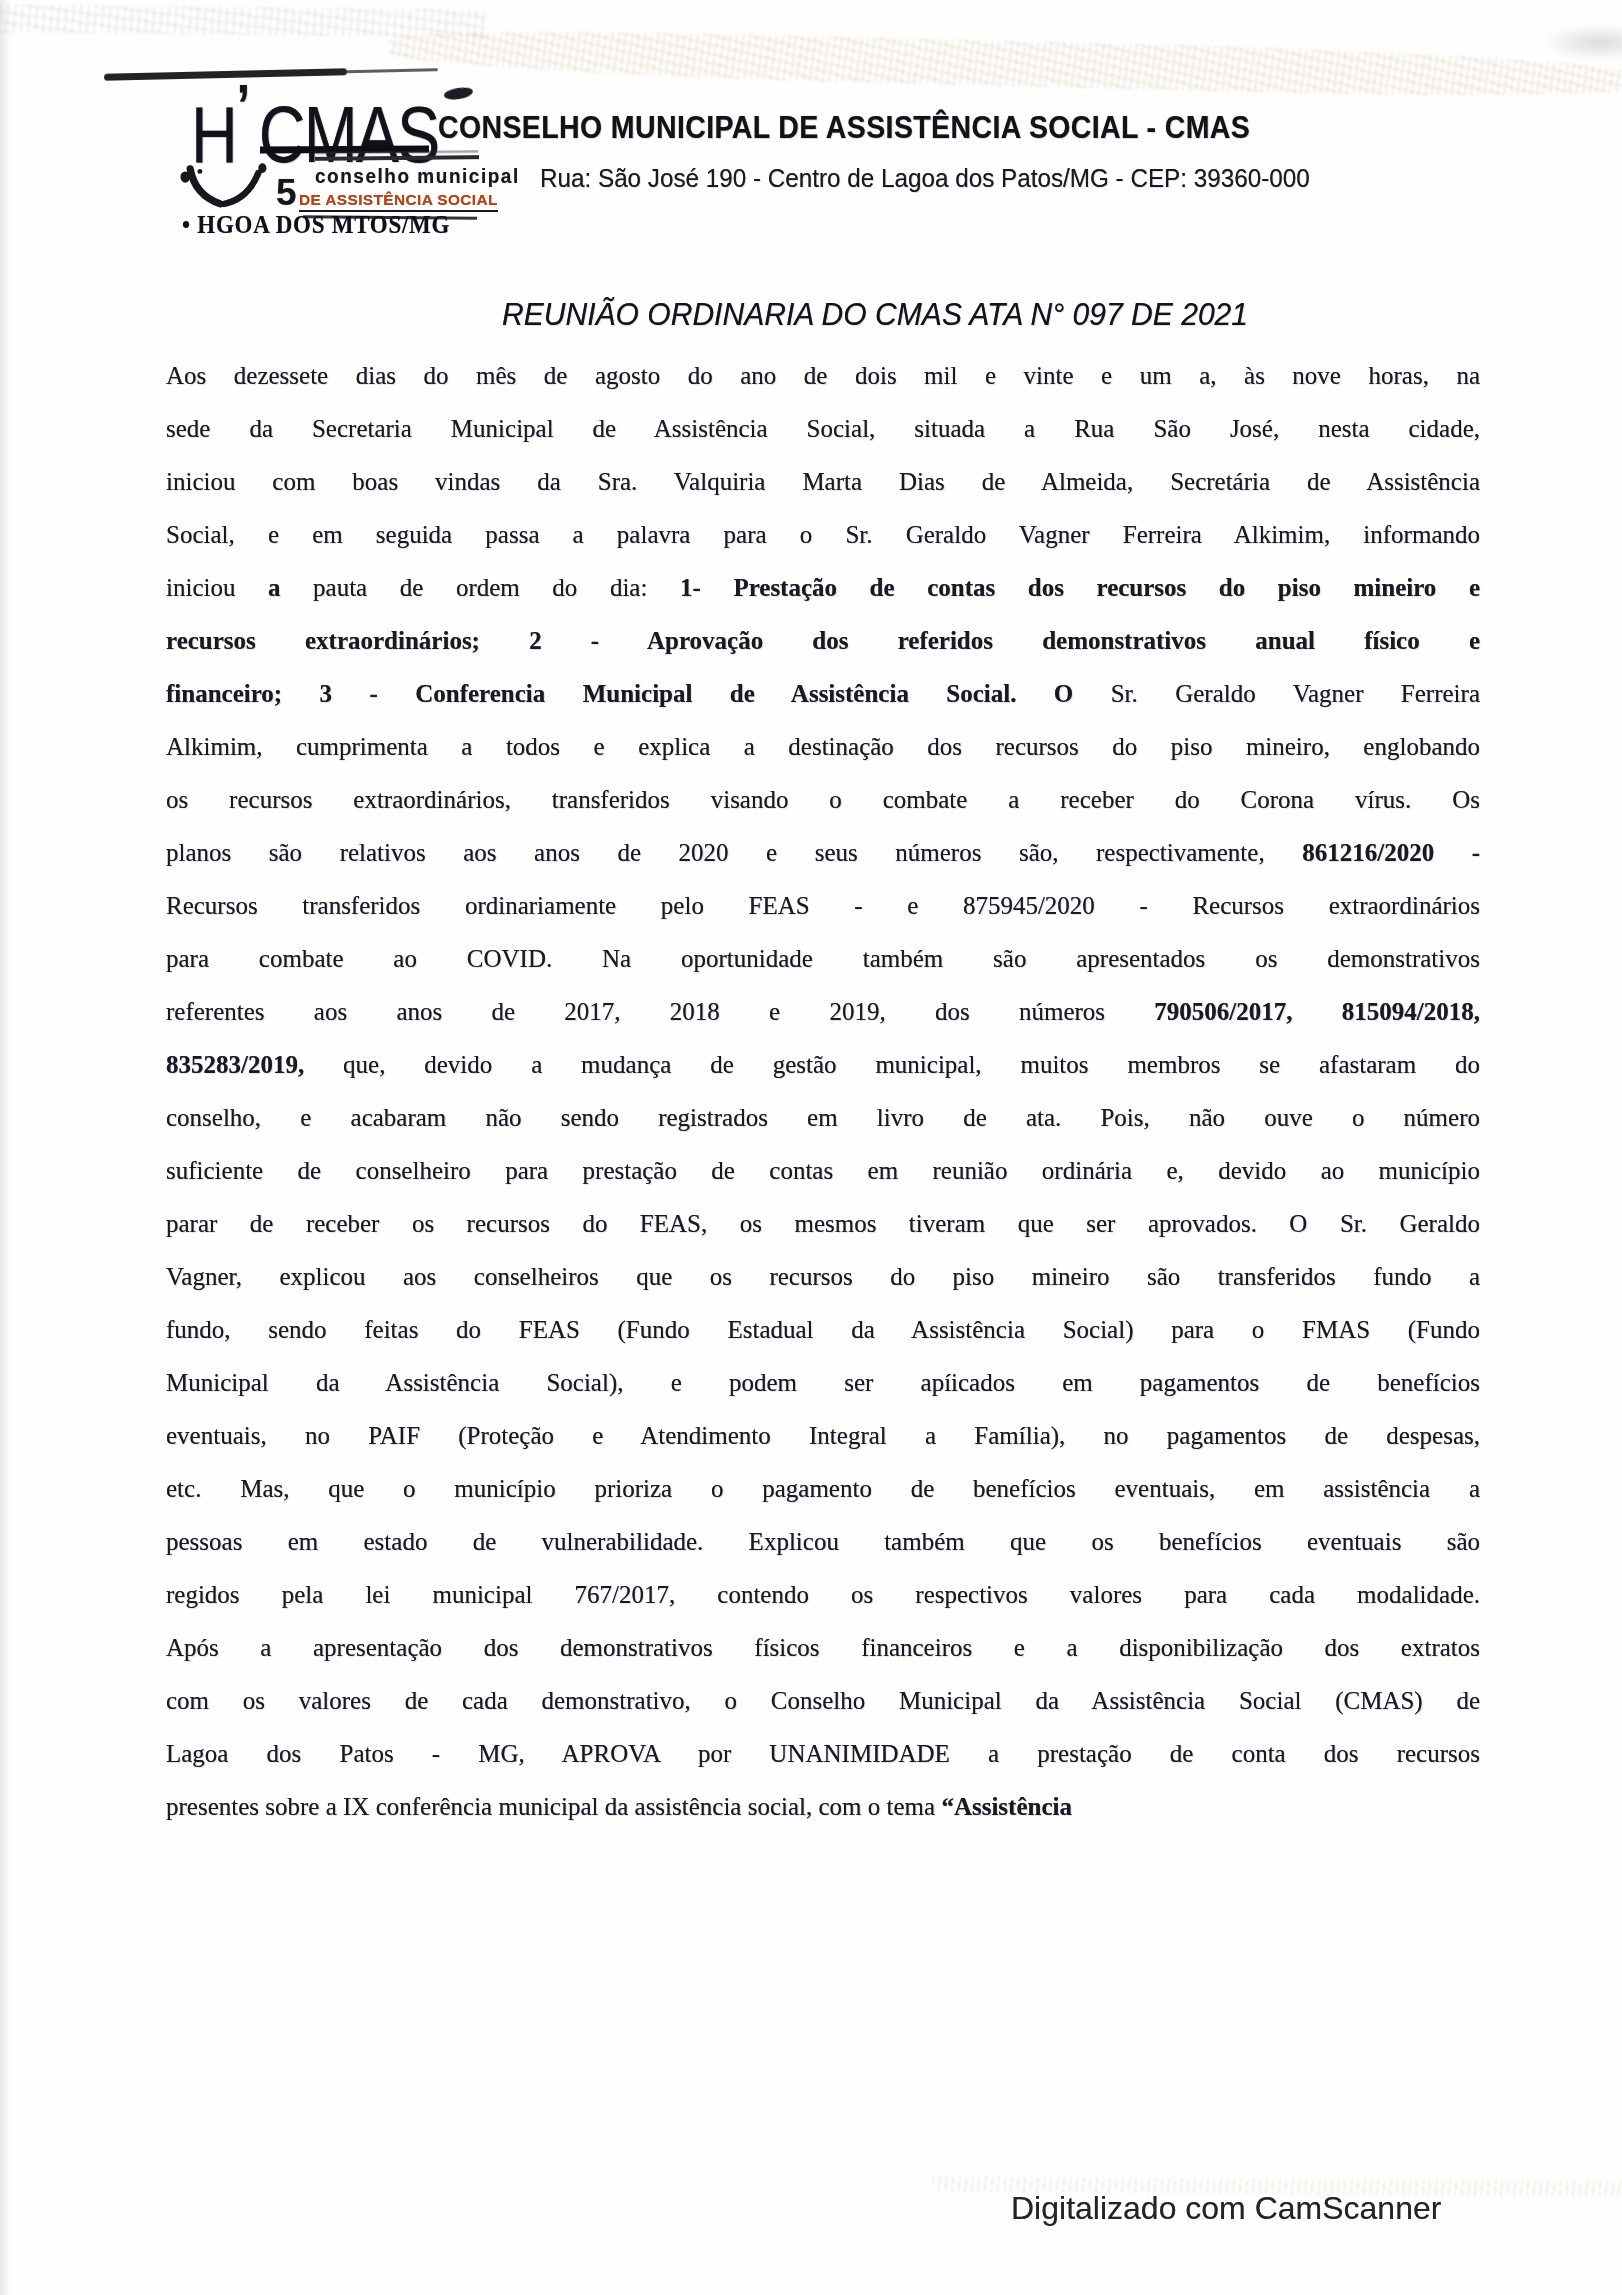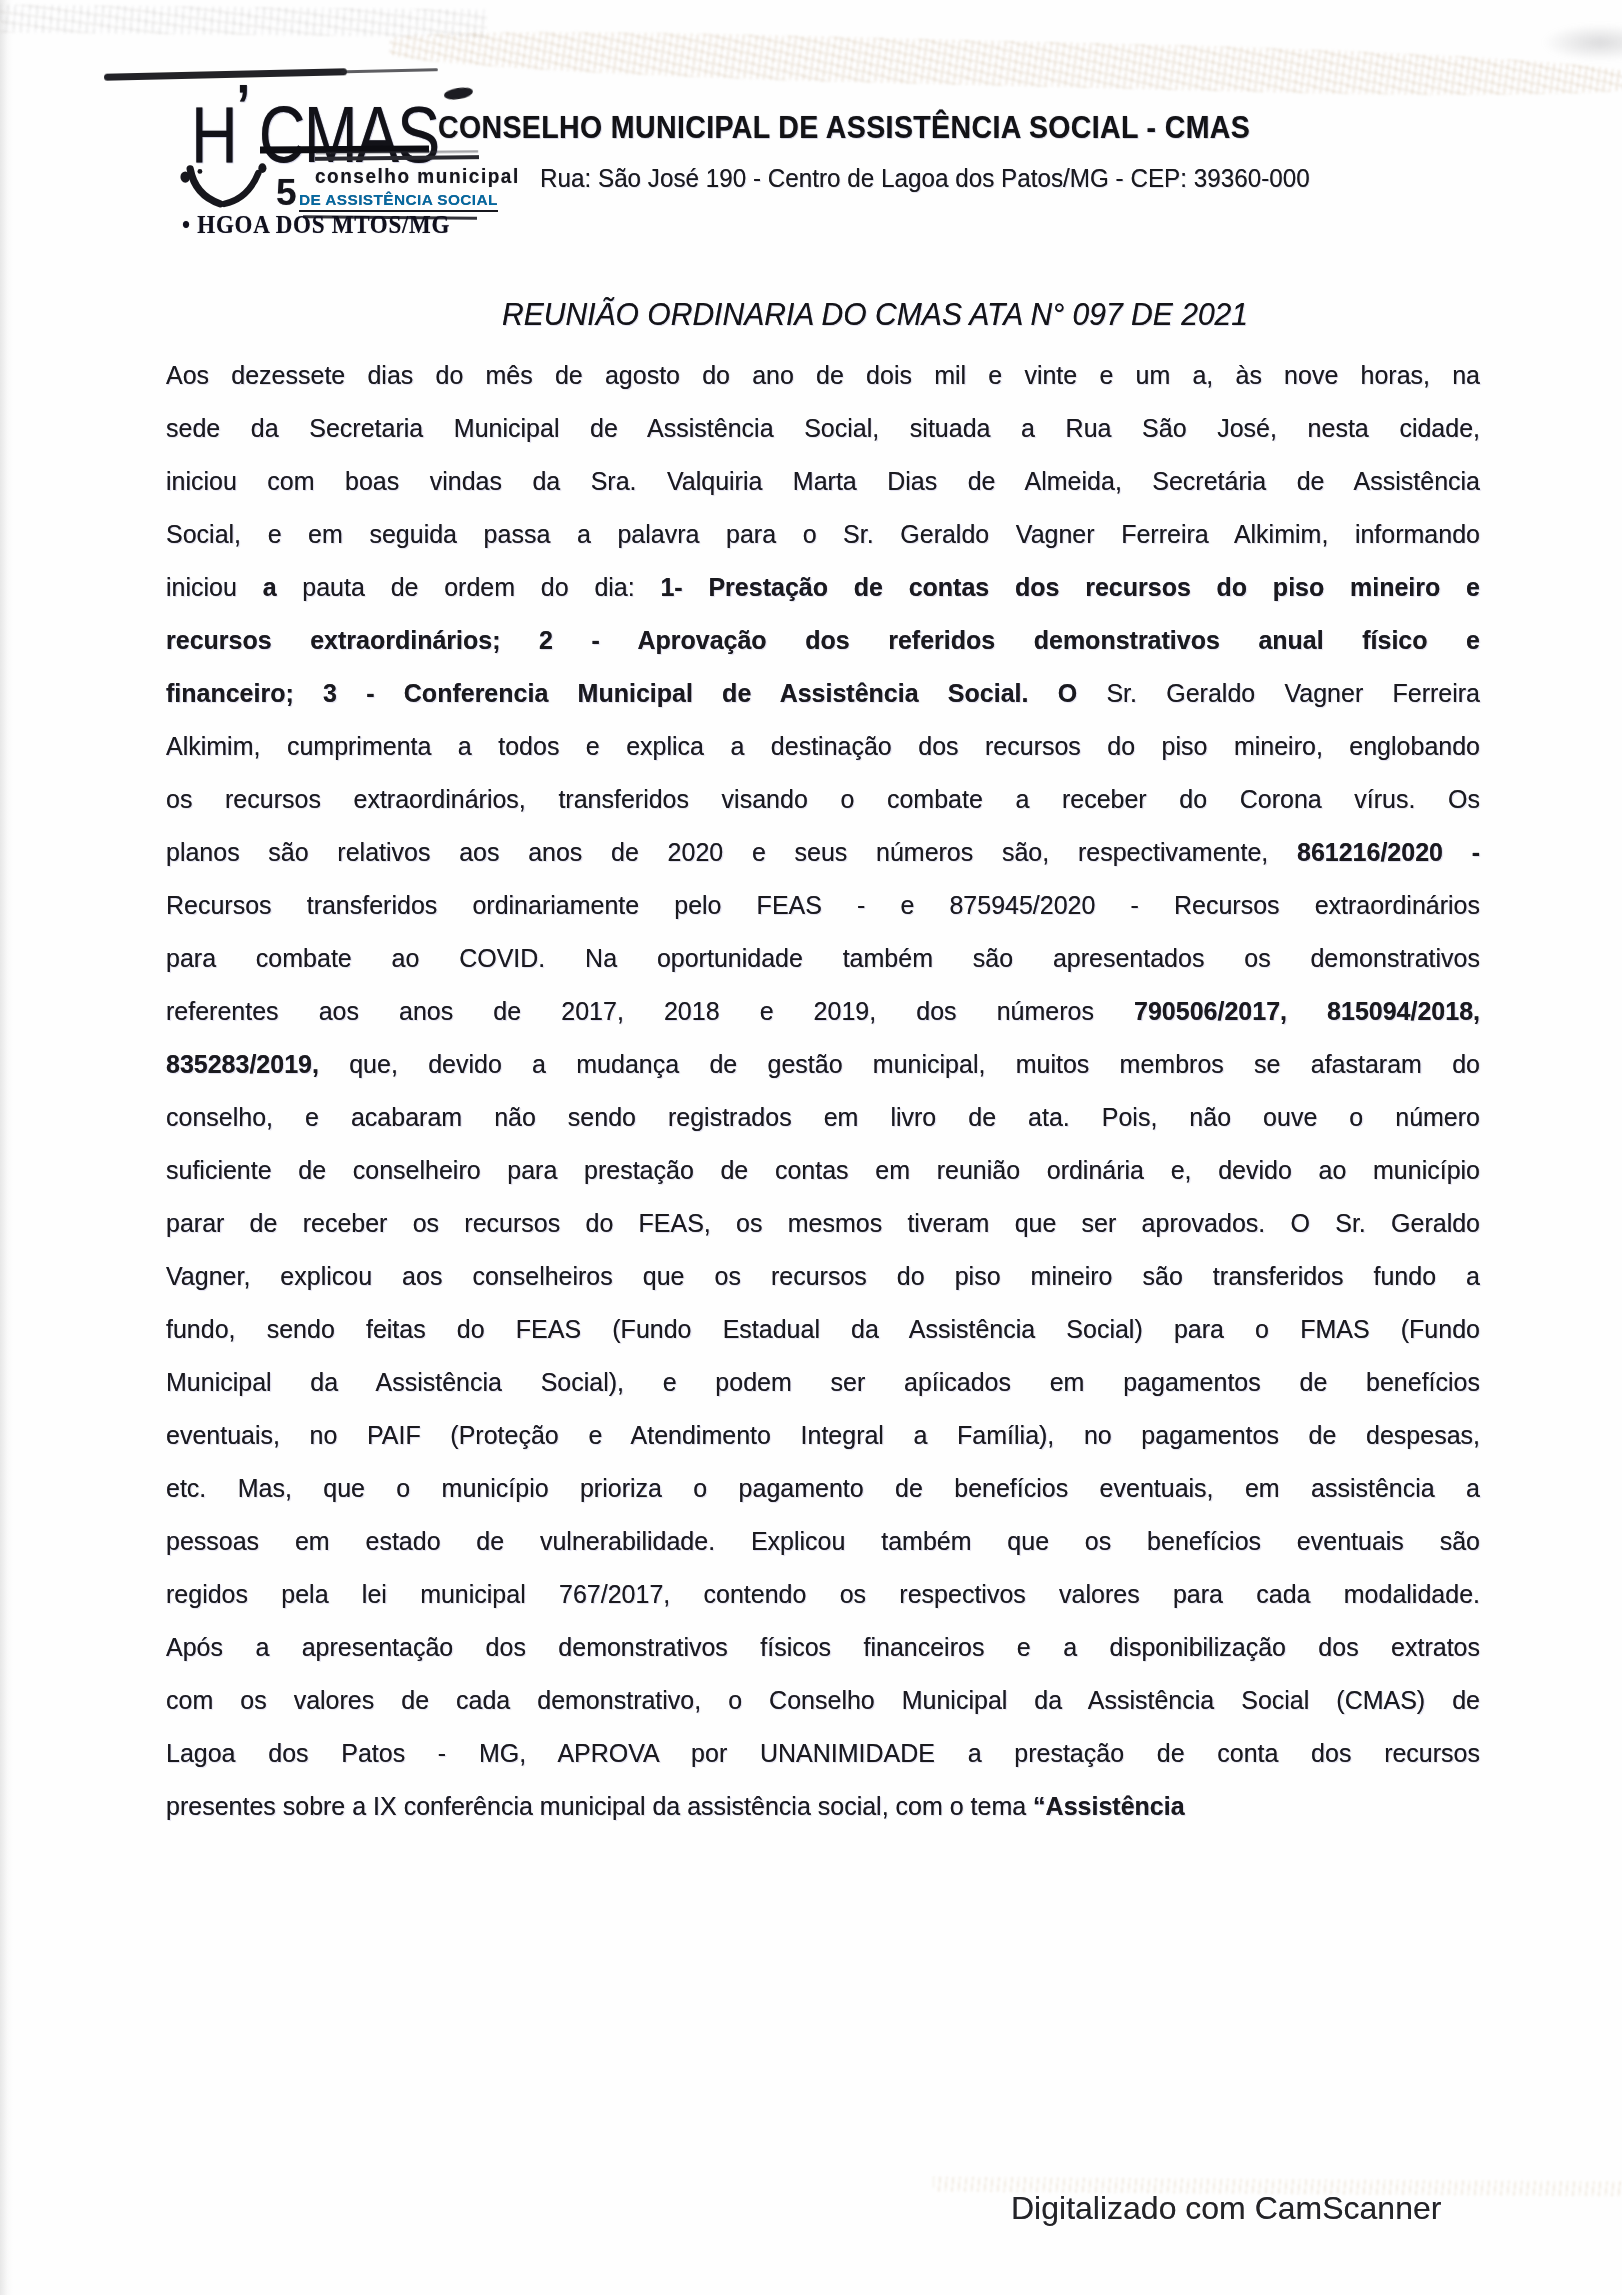--- a/index.html
+++ b/index.html
@@ -42,42 +42,42 @@
     border-radius:50%;transform:rotate(-9deg);filter:blur(0.3px);}
   .logo-hands{position:absolute;left:178px;top:159px;width:99px;height:54px;filter:blur(0.3px);}
   .logo-five{position:absolute;left:276px;top:172px;font-size:37px;font-weight:700;color:#15151b;
     text-shadow:0 0 0.8px rgba(20,20,50,.5);}
   .logo-scribble{position:absolute;left:315px;top:156px;width:164px;height:4px;background:#2a2a30;
     box-shadow:0 -5.7px 0 -0.8px rgba(50,50,58,.45);transform:rotate(-.6deg);filter:blur(0.4px);}
   .logo-line1{position:absolute;left:315px;top:165px;font-size:20px;font-weight:700;
     letter-spacing:1.6px;color:#17171d;transform:scaleX(.95);transform-origin:left top;
     text-shadow:0 0 0.8px rgba(20,20,50,.5);}
   .logo-line2{position:absolute;left:299px;top:191px;font-size:15.4px;font-weight:700;
-    letter-spacing:0.4px;color:#0369a1;border-bottom:2.4px solid #17171d;padding-bottom:0.8px;
+    letter-spacing:0.4px;color:#c2410c;border-bottom:2.4px solid #17171d;padding-bottom:0.8px;
     text-shadow:0 0 0.4px rgba(20,20,50,.6);}
   .logo-scribble2{position:absolute;left:303px;top:216px;width:174px;height:3.2px;background:#33333a;
     transform:rotate(.5deg);filter:blur(0.5px);}
   .logo-line3{position:absolute;left:182px;top:211px;font-family:"Liberation Serif",serif;
     font-weight:700;font-size:25px;letter-spacing:0.8px;color:#10101c;
     transform:scaleX(.92);transform-origin:left top;text-shadow:0 0 0.8px rgba(10,10,60,.5);}
   
   .org-name{position:absolute;left:438px;top:110px;font-size:31px;font-weight:700;
     letter-spacing:0.4px;color:#131316;transform:scaleX(.92);transform-origin:left top;
     text-shadow:0 0 0.8px rgba(20,20,50,.55),1px 0.6px 0.6px rgba(80,80,160,.18);}
   .org-address{position:absolute;left:540px;top:164px;font-size:25px;color:#1a1a1e;
     transform:scaleX(.97);transform-origin:left top;
     text-shadow:0 0 0.5px rgba(20,20,50,.55),1px 0.6px 0.6px rgba(80,80,160,.16);}
   
   .doc-title{position:absolute;left:219px;top:297px;width:1312px;margin:0;text-align:center;
     font-style:italic;font-weight:400;font-size:31px;color:#141417;
     transform:scaleX(.97);transform-origin:center top;
     text-shadow:0 0 0.6px rgba(20,20,50,.65),1px 0.6px 0.6px rgba(80,80,160,.18);}
   
   .doc-body{position:absolute;left:166px;top:349px;width:1314px;font-size:25px;color:#1a1a1e;
-    text-shadow:0 0 0.5px rgba(20,20,60,.55),1.1px 0.7px 0.7px rgba(90,80,170,.17);}
+    text-shadow:0 0 0.5px rgba(20,20,60,.55),1.1px 0.7px 0.7px rgba(90,80,170,.17);font-family:Liberation Serif, serif;}
   .doc-body .line{height:53px;line-height:53px;text-align:justify;text-align-last:justify;
     white-space:nowrap;}
   .doc-body .line{white-space:normal;}
   .doc-body .line.last{text-align-last:left;}
   .doc-body .b{font-weight:700;}
   
   .footer{position:absolute;left:1011px;top:2190px;font-size:32px;color:#242427;
     text-shadow:0 0 0.5px rgba(20,20,50,.5);}
 </style>
 </head>

